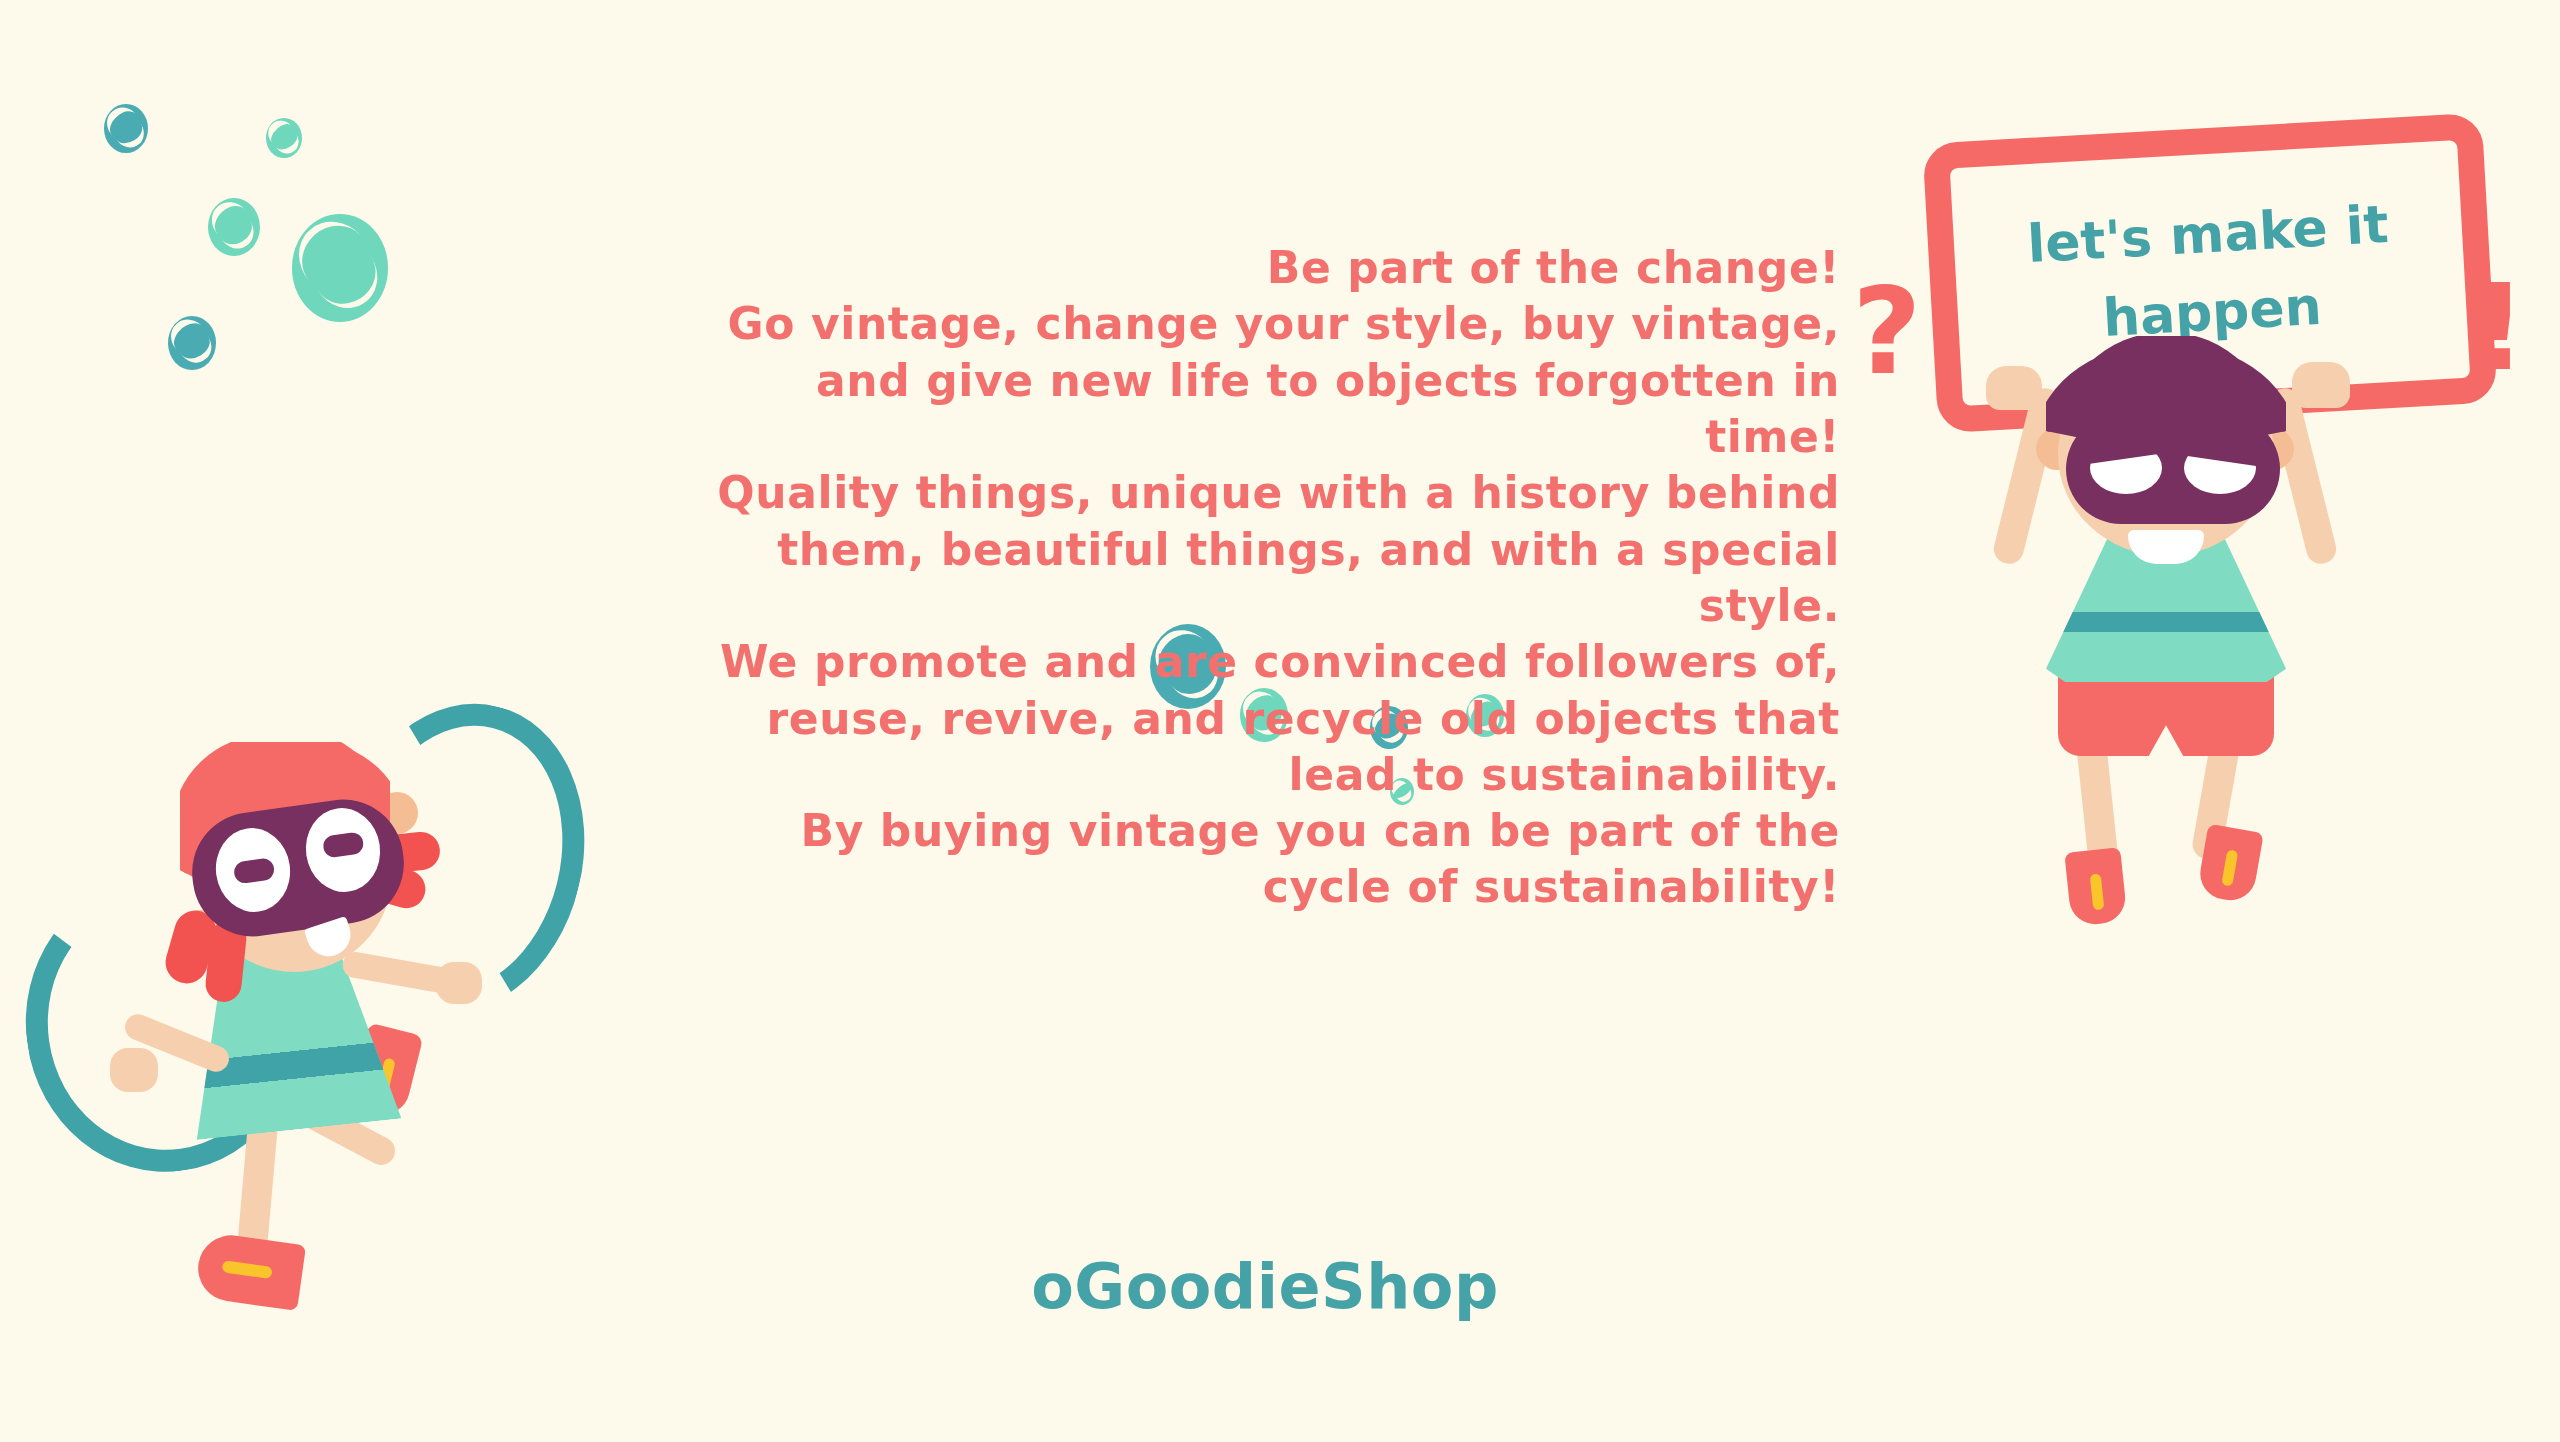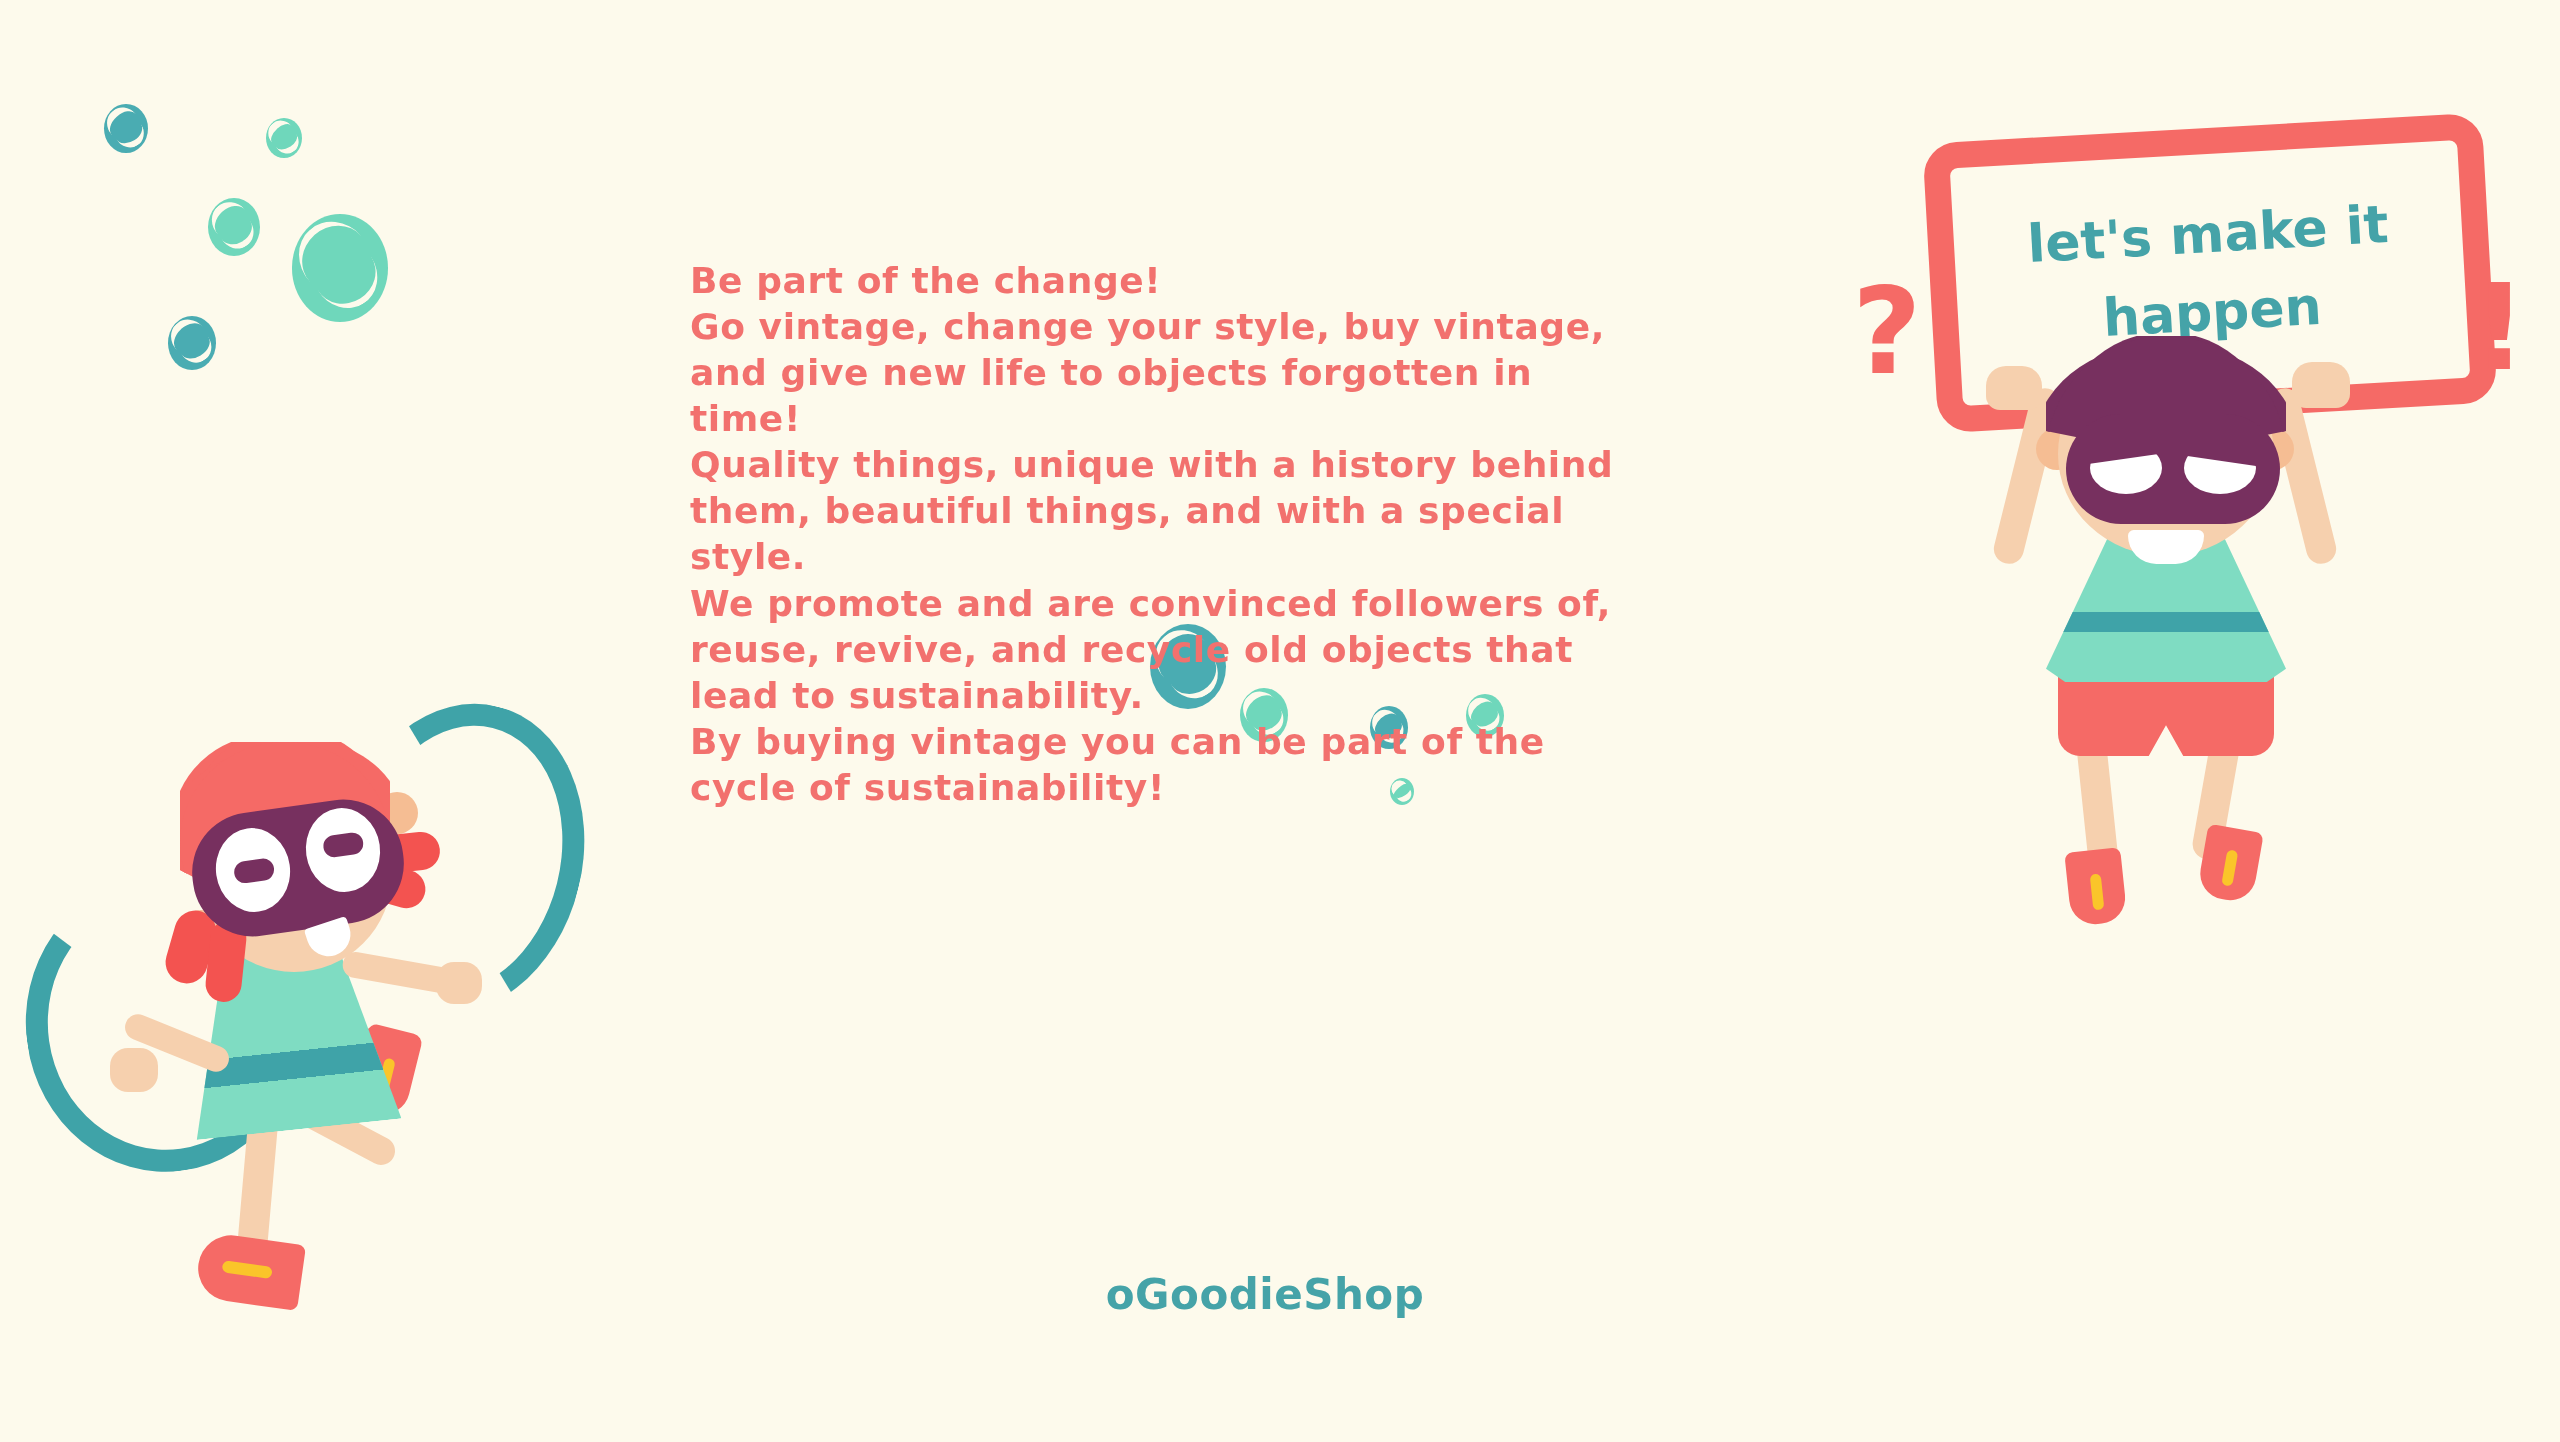--- a/index.html
+++ b/index.html
@@ -45,42 +45,40 @@
     height: 66%;
     box-sizing: border-box;
   }
 
   
   #message {
     position: absolute;
     left: 690px;
     top: 240px;
     width: 1150px;
-    text-align: left;
+    text-align: right;
     color: #f2716e;
     font-family: "DejaVu Sans", sans-serif;
     font-weight: 700;
-    font-size: 36px;
+    font-size: 44px;
     line-height: 1.28;
     letter-spacing: 0.6px;
     white-space: pre-line;
-    margin-top: 18px;
   }
   #brand {
     position: absolute;
     left: 690px;
     top: 1250px;
     width: 1150px;
     text-align: center;
     color: #45a3a8;
     font-weight: 700;
-    font-size: 42px;
+    font-size: 62px;
     letter-spacing: 0.5px;
     font-family: "DejaVu Sans", sans-serif;
-    margin-top: 20px;
   }
 
   
   #sign-wrap {
     position: absolute;
     left: 1930px;
     top: 128px;
     width: 560px;
     height: 290px;
     transform: rotate(-3.2deg);

